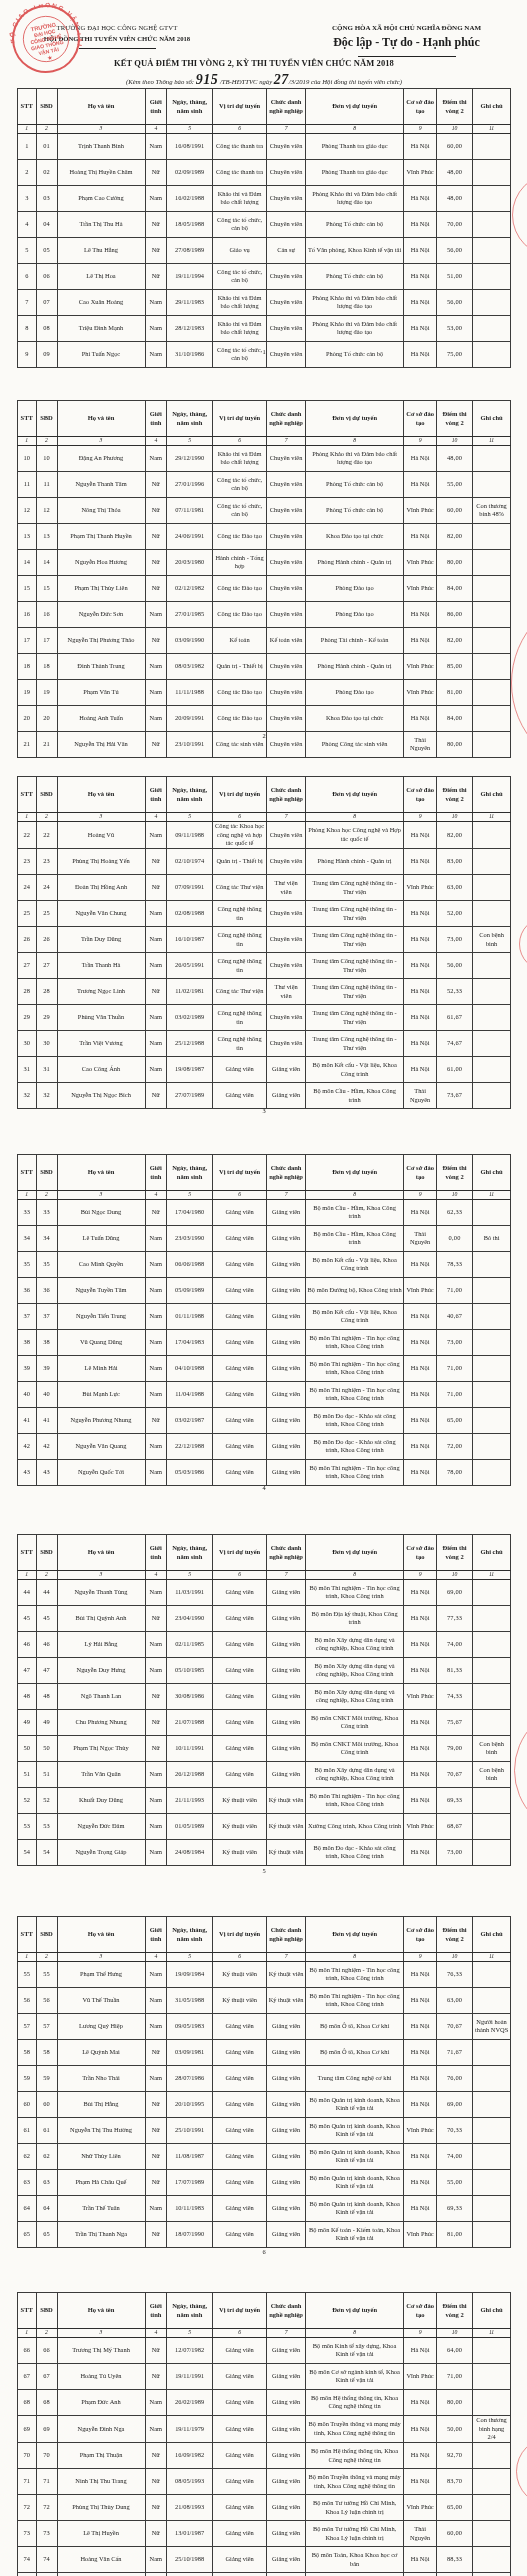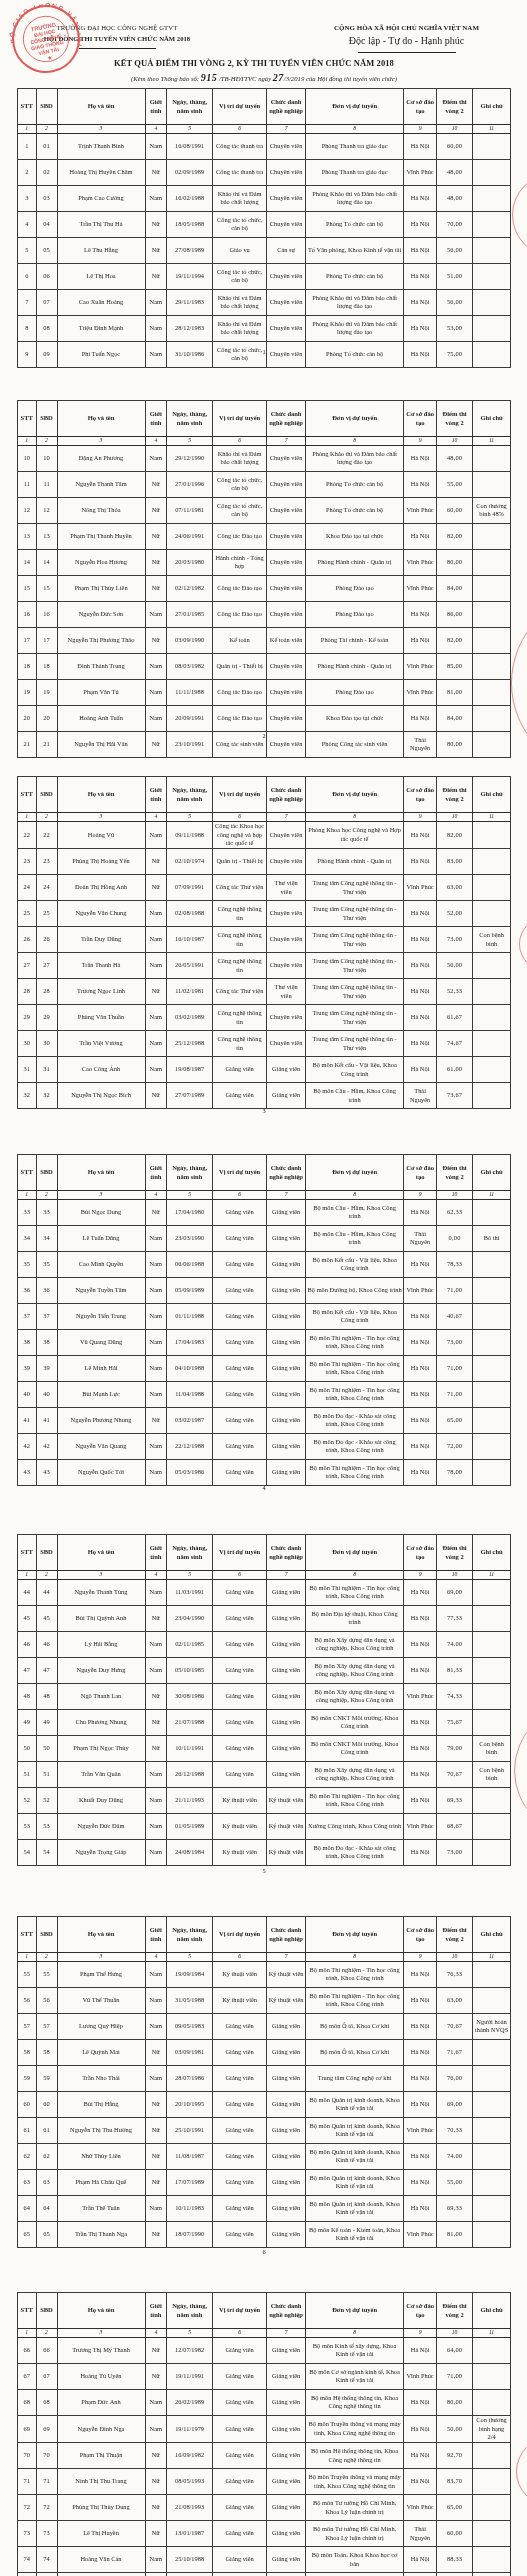--- a/index.html
+++ b/index.html
@@ -10,25 +10,25 @@
     color:#1d1d1d;
   }
   
   .doc-header{position:absolute;top:19.6px;left:0;width:528px;}
   .org-block{position:absolute;left:32px;top:4.1px;width:170px;text-align:center;}
   .org1{font-size:6.7px;letter-spacing:0.1px;}
   .org2{font-size:6.7px;font-weight:bold;margin-top:4.1px;}
   .org-underline{display:inline-block;width:77px;border-bottom:0.7px solid #222;margin-top:1px;}
   .rep-block{position:absolute;left:319px;top:4.1px;width:175px;text-align:center;}
   .rep1{font-size:7px;font-weight:bold;}
-  .rep2{font-size:10px;font-weight:normal;margin-top:3.6px;}
+  .rep2{font-size:12px;font-weight:bold;margin-top:3.6px;}
   .rep-underline{display:inline-block;width:98px;border-bottom:0.7px solid #222;margin-top:1px;}
   .doc-title{position:absolute;top:58px;left:0;width:508px;text-align:center;font-size:8.5px;font-weight:bold;letter-spacing:0.1px;}
   .doc-subtitle{position:absolute;top:72px;left:0;width:528px;text-align:center;font-size:6.7px;font-style:italic;}
-  .hand-num{font-size:10px;font-style:italic;font-weight:bold;letter-spacing:0.5px;}
+  .hand-num{font-size:14px;font-style:italic;font-weight:bold;letter-spacing:0.5px;}
   
   .stamp{position:absolute;left:11.3px;top:4.1px;width:70px;height:70px;opacity:.88;
          transform:rotate(-12deg);pointer-events:none;}
   
   .red-frag{position:absolute;border:1.5px solid #dd5050;border-radius:50%;opacity:.65;}
   
   .page{position:absolute;left:17px;width:492px;}
   table.results{border-collapse:collapse;table-layout:fixed;width:492px;background:transparent;}
   table.results th,table.results td{
     border:0.7px solid #3b3b3b;overflow:hidden;
@@ -49,21 +49,21 @@
 </head>
 <body>
 
 <div class="doc-header">
   <div class="org-block">
     <div class="org1">TRƯỜNG ĐẠI HỌC CÔNG NGHỆ GTVT</div>
     <div class="org2">HỘI ĐỒNG THI TUYỂN VIÊN CHỨC NĂM 2018</div>
     <span class="org-underline"></span>
   </div>
   <div class="rep-block">
-    <div class="rep1">CỘNG HÒA XÃ HỘI CHỦ NGHĨA VIỆT NAM</div>
+    <div class="rep1">CỘNG HÒA XÃ HỘI CHỦ NGHĨA ĐỒNG NAM</div>
     <div class="rep2">Độc lập - Tự do - Hạnh phúc</div>
     <span class="rep-underline"></span>
   </div>
 </div>
 <div class="doc-title">KẾT QUẢ ĐIỂM THI VÒNG 2, KỲ THI TUYỂN VIÊN CHỨC NĂM 2018</div>
 <div class="doc-subtitle">
   <span>(Kèm theo Thông báo số: </span><span class="hand-num">915</span><span> /TB-HĐTTVC ngày </span><span class="hand-num">27</span><span>/3/2019 của Hội đồng thi tuyển viên chức)</span>
 </div>
 
 <div class="stamp">

